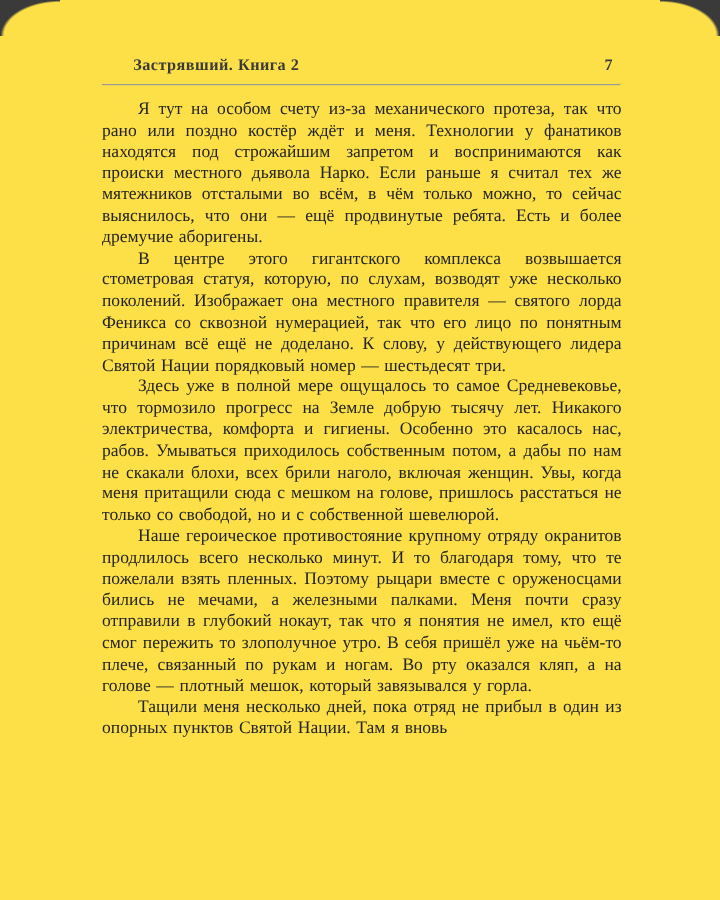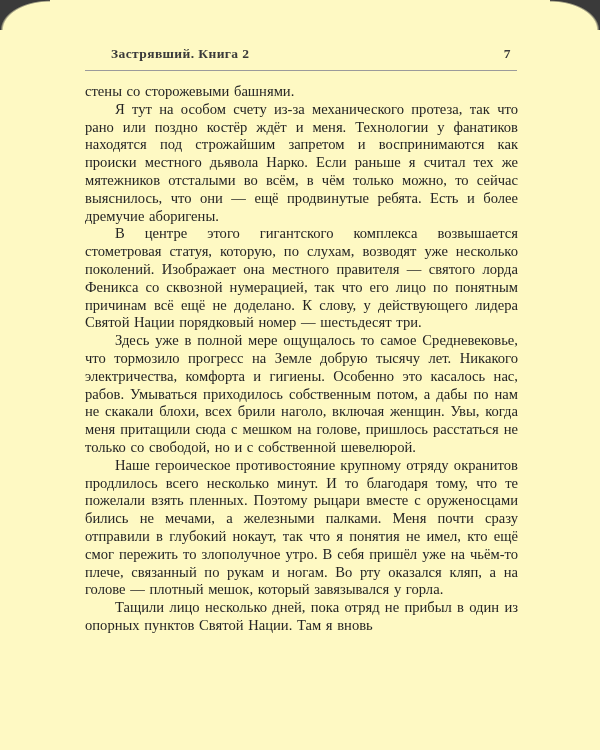--- a/index.html
+++ b/index.html
@@ -4,21 +4,21 @@
   <style>
     html, body {
       margin: 0;
       padding: 0;
       background: #ffffff;
     }
     .page {
       position: relative;
       width: 600px;
       height: 750px;
-      background: #fef9c3;
+      background: #fde047;
       overflow: hidden;
       font-family: "Liberation Serif", serif;
       color: #2b2b2b;
     }
     
     .corner {
       position: absolute;
       top: 0;
       width: 50px;
       height: 30px;
@@ -80,21 +80,20 @@
 
   <div class="corner corner-tl"></div>
   <div class="corner corner-tr"></div>
 
   <div class="running-header">
     <span class="title">Застрявший. Книга 2</span>
     <span class="pagenum">7</span>
   </div>
 
   <div class="content">
-    <p>стены со сторожевыми башнями.</p>
     <p class="indent">Я тут на особом счету из-за механического протеза, так что рано или поздно костёр ждёт и меня. Технологии у фанатиков находятся под строжайшим запретом и воспринимаются как происки местного дьявола Нарко. Если раньше я считал тех же мятежников отсталыми во всём, в чём только можно, то сейчас выяснилось, что они — ещё продвинутые ребята. Есть и более дремучие аборигены.</p>
     <p class="indent">В центре этого гигантского комплекса возвышается стометровая статуя, которую, по слухам, возводят уже несколько поколений. Изображает она местного правителя — святого лорда Феникса со сквозной нумерацией, так что его лицо по понятным причинам всё ещё не доделано. К слову, у действующего лидера Святой Нации порядковый номер — шестьдесят три.</p>
     <p class="indent">Здесь уже в полной мере ощущалось то самое Средневековье, что тормозило прогресс на Земле добрую тысячу лет. Никакого электричества, комфорта и гигиены. Особенно это касалось нас, рабов. Умываться приходилось собственным потом, а дабы по нам не скакали блохи, всех брили наголо, включая женщин. Увы, когда меня притащили сюда с мешком на голове, пришлось расстаться не только со свободой, но и с собственной шевелюрой.</p>
     <p class="indent">Наше героическое противостояние крупному отряду окранитов продлилось всего несколько минут. И то благодаря тому, что те пожелали взять пленных. Поэтому рыцари вместе с оруженосцами бились не мечами, а железными палками. Меня почти сразу отправили в глубокий нокаут, так что я понятия не имел, кто ещё смог пережить то злополучное утро. В себя пришёл уже на чьём-то плече, связанный по рукам и ногам. Во рту оказался кляп, а на голове — плотный мешок, который завязывался у горла.</p>
-    <p class="indent">Тащили лицо несколько дней, пока отряд не прибыл в один из опорных пунктов Святой Нации. Там я вновь</p>
+    <p class="indent">Тащили меня несколько дней, пока отряд не прибыл в один из опорных пунктов Святой Нации. Там я вновь</p>
   </div>
 
 </div>
 
 </body></html>

